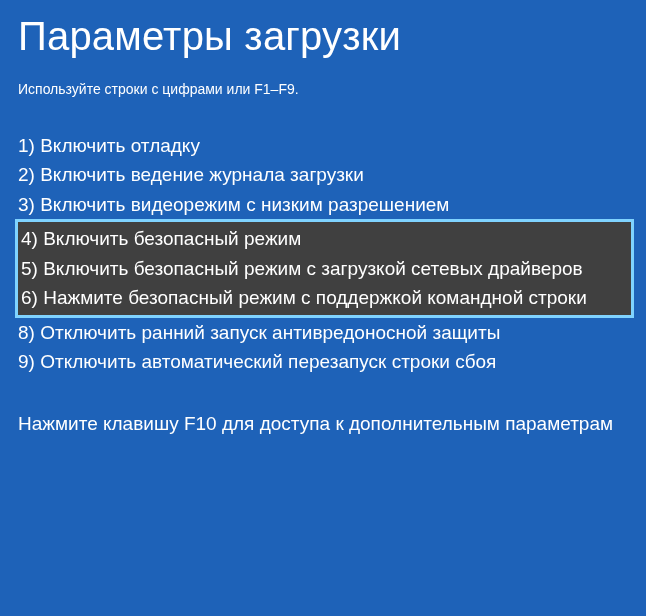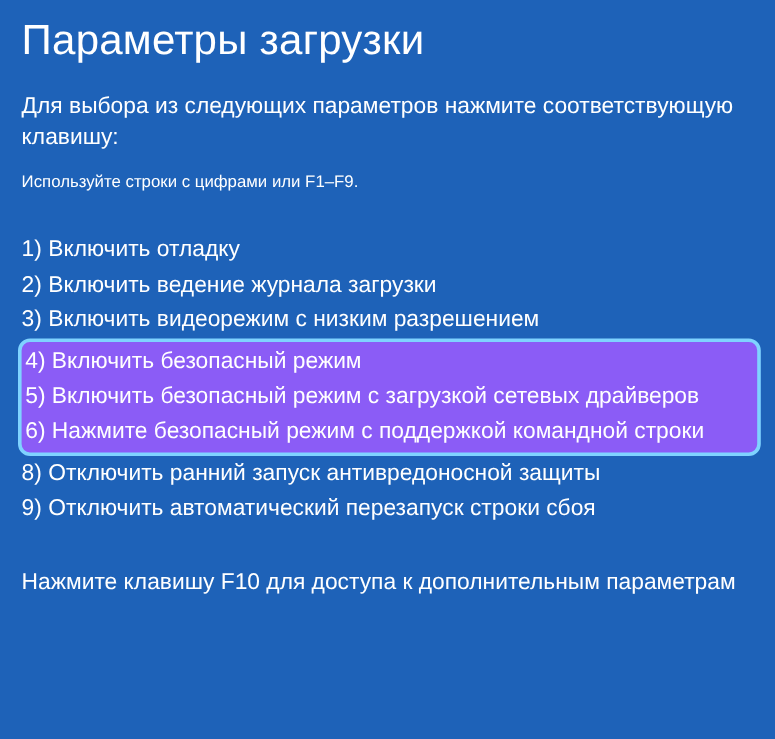--- a/index.html
+++ b/index.html
@@ -9,21 +9,21 @@
     color: #ffffff;
     font-family: "Segoe UI Light", "Segoe UI", Arial, sans-serif;
     font-weight: 300;
     padding: 0;
     overflow: hidden;
   }
   .screen {
     padding: 14px 18px 18px 18px;
   }
   .title {
-    font-size: 35px;
+    font-size: 40px;
     font-weight: 300;
     letter-spacing: 0.2px;
     margin-bottom: 22px;
   }
   .subtitle {
     font-size: 19px;
     font-weight: 300;
     line-height: 1.35;
     margin-bottom: 16px;
   }
@@ -35,42 +35,41 @@
   .options {
     font-size: 19px;
     line-height: 1.55;
     font-weight: 300;
   }
   .option {
     white-space: nowrap;
   }
   .highlight-box {
     border: 3px solid #7fd3ff;
-    border-radius: 10px;
-    background: #8b5cf6;
+    border-radius: 0;
+    background: #404040;
     padding: 2px 0 2px 0;
     margin-left: -3px;
     margin-right: -6px;
   }
   .highlight-box .option {
     padding-left: 3px;
   }
   .footer {
     margin-top: 32px;
     font-size: 19px;
     font-weight: 300;
     line-height: 1.55;
   }
 </style>
 </head>
 <body>
 
 <div class="screen">
   <h1 class="title">Параметры загрузки</h1>
-  <p class="subtitle">Для выбора из следующих параметров нажмите соответствующую клавишу:</p>
   <p class="hint">Используйте строки с цифрами или F1–F9.</p>
 
   <div class="options">
     <div class="option">
       <span>1)</span>
       <span>Включить отладку</span>
     </div>
     <div class="option">
       <span>2)</span>
       <span>Включить ведение журнала загрузки</span>

